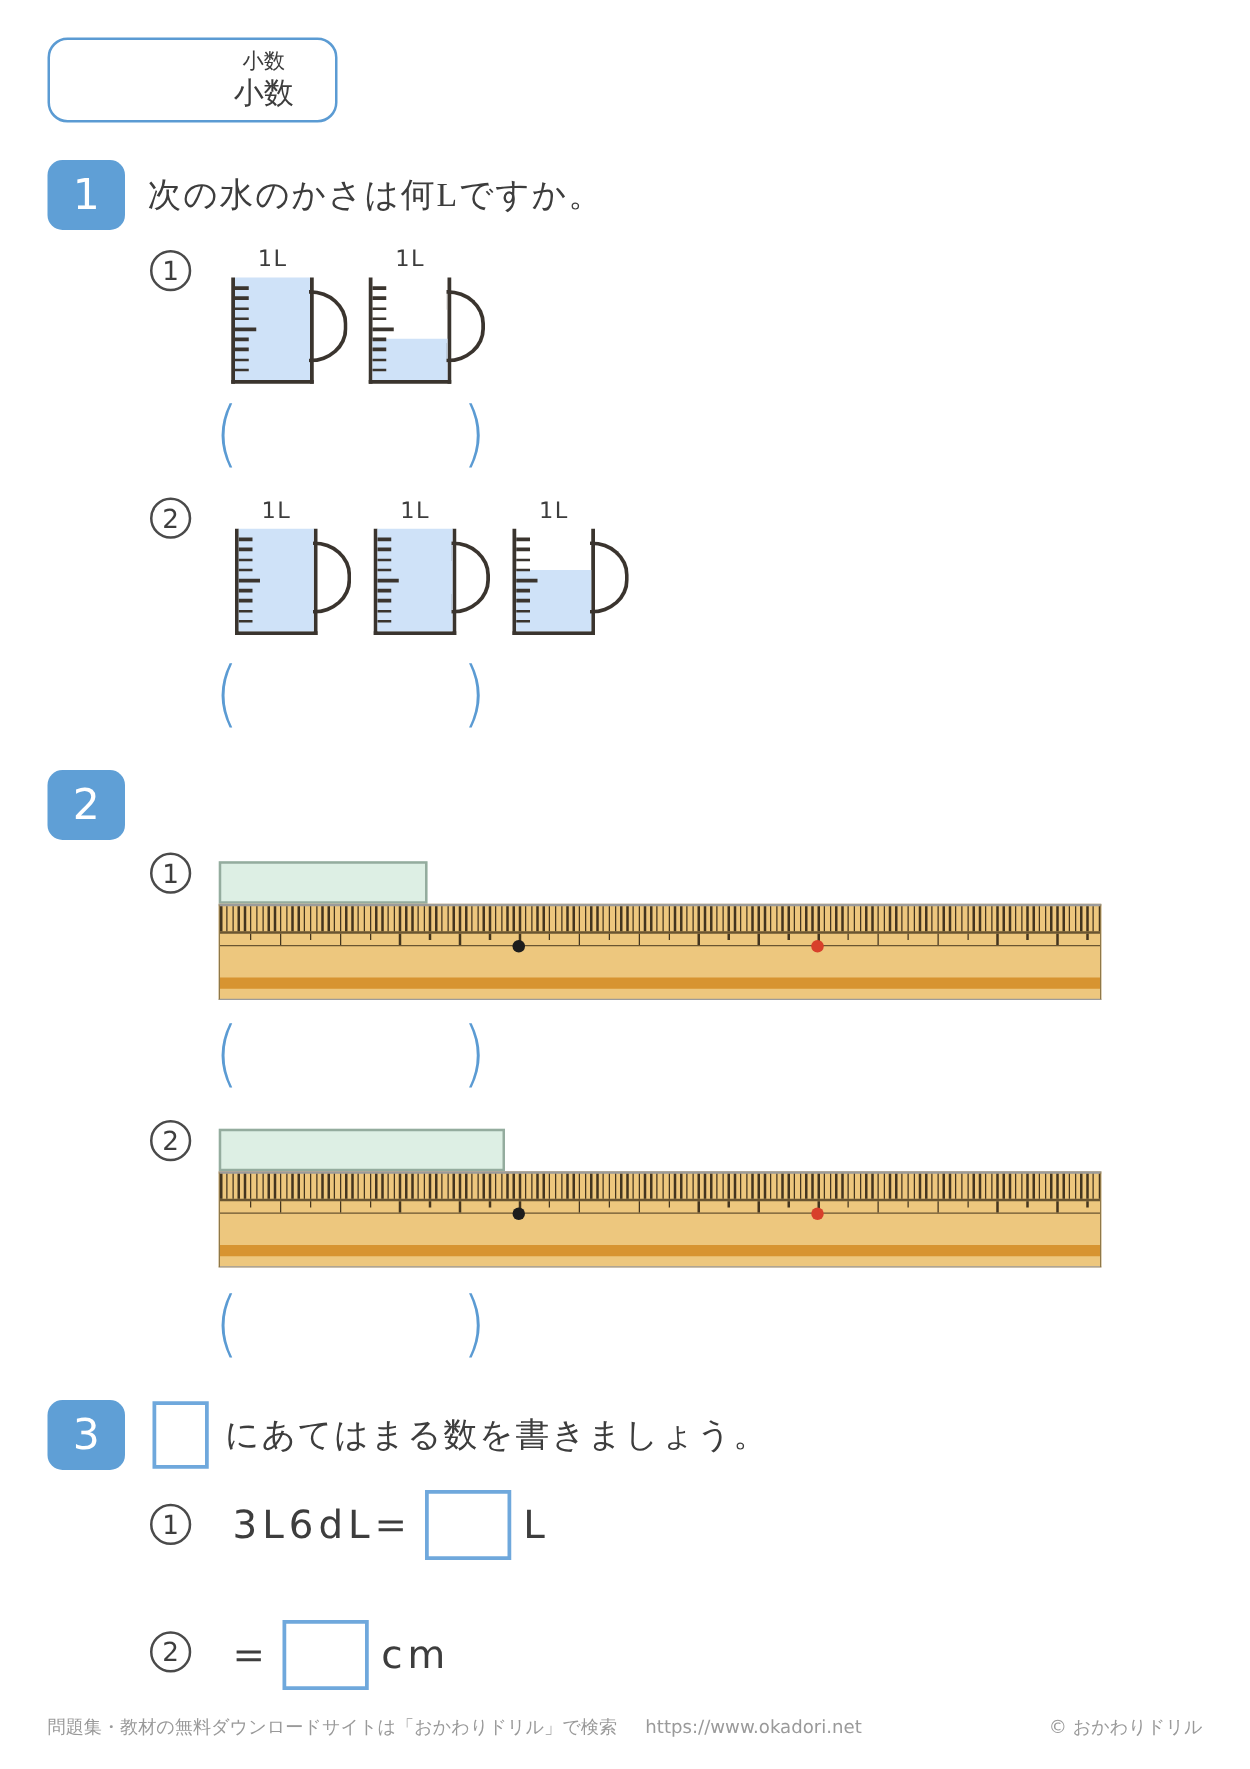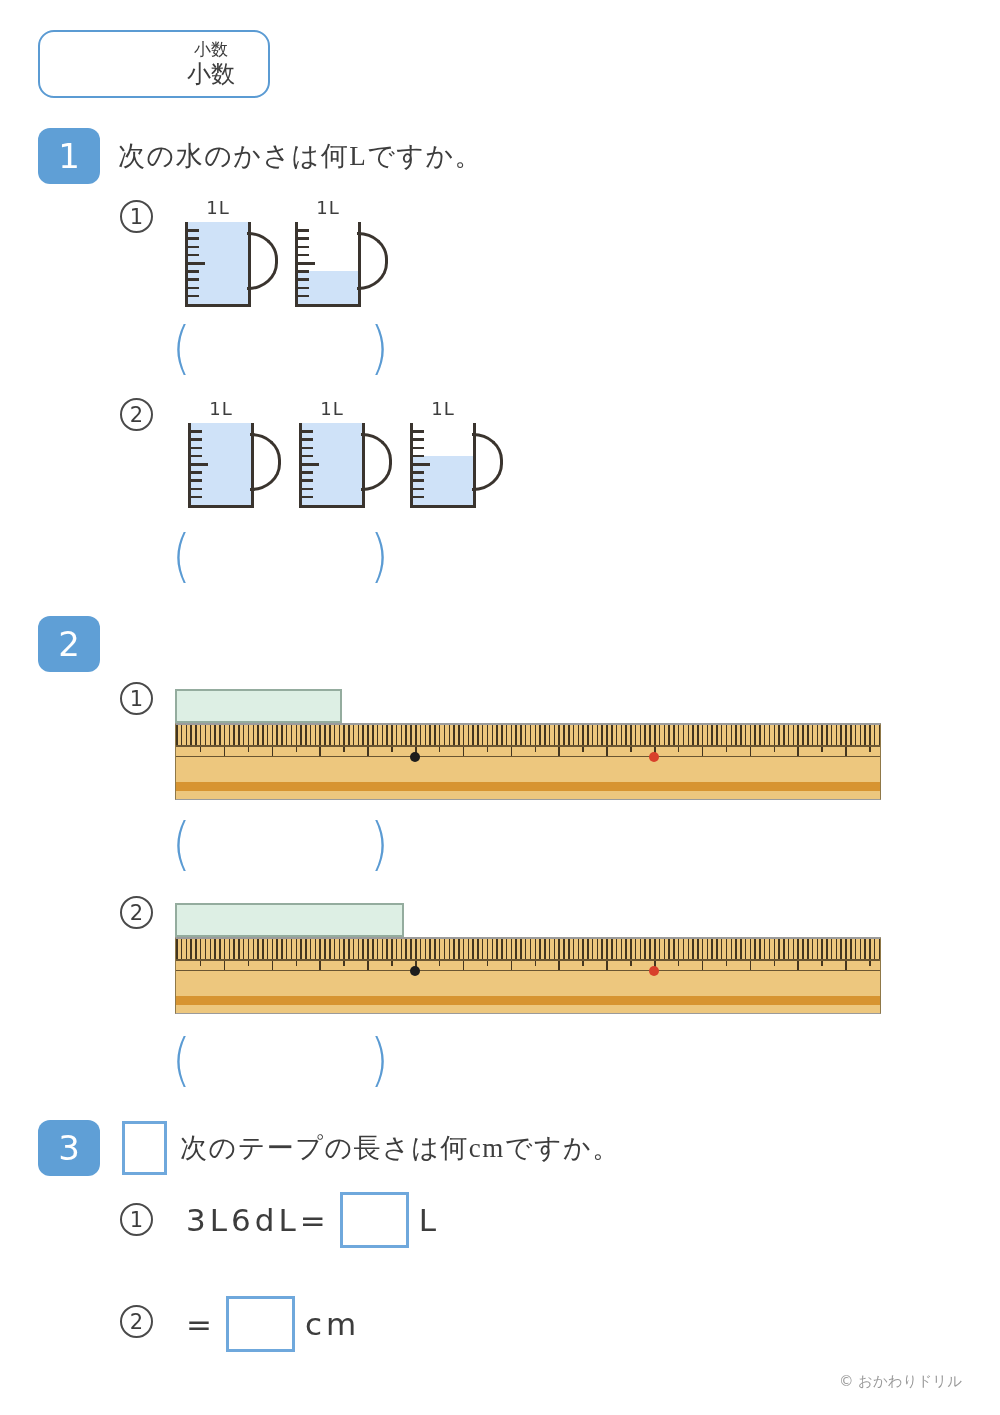--- a/index.html
+++ b/index.html
@@ -549,32 +549,36 @@
       </div>
       <span class="rdot" style="left:234.0px;background:#1d1d1d"></span>
       <span class="rdot" style="left:473.0px;background:#d8402b"></span>
       <div class="stripe"></div>
     </div>
   <span class="paren" style="left:172px;top:1030px;">(</span>
   <span class="paren" style="left:370px;top:1030px;">)</span>
 
   <div class="num-badge" style="left:38px;top:1120px;">3</div>
   <div class="inline-box" style="left:122px;top:1121px;"></div>
-  <div class="sec-title" style="left:180px;top:1120px;">次のテープの長さは何cmですか。</div>
+  <div class="sec-title" style="left:180px;top:1120px;">にあてはまる数を書きましょう。</div>
 
   <div class="circ" style="left:120px;top:1203px;">1</div>
   <div class="eq-row" style="left:186px;top:1192px;">
     <span>3L6dL</span>
     <span>=</span>
     <span class="ans-box"></span>
     <span>L</span>
   </div>
 
   <div class="circ" style="left:120px;top:1305px;">2</div>
   <div class="eq-row" style="left:186px;top:1296px;">
     <span>=</span>
     <span class="ans-box"></span>
     <span>cm</span>
   </div>
 
+  <div class="footer-left">
+    <span>問題集・教材の無料ダウンロードサイトは「おかわりドリル」で検索</span>
+    <span class="url">https://www.okadori.net</span>
+  </div>
   <div class="footer-right">© おかわりドリル</div>
 
 </div>
 
 </body></html>

